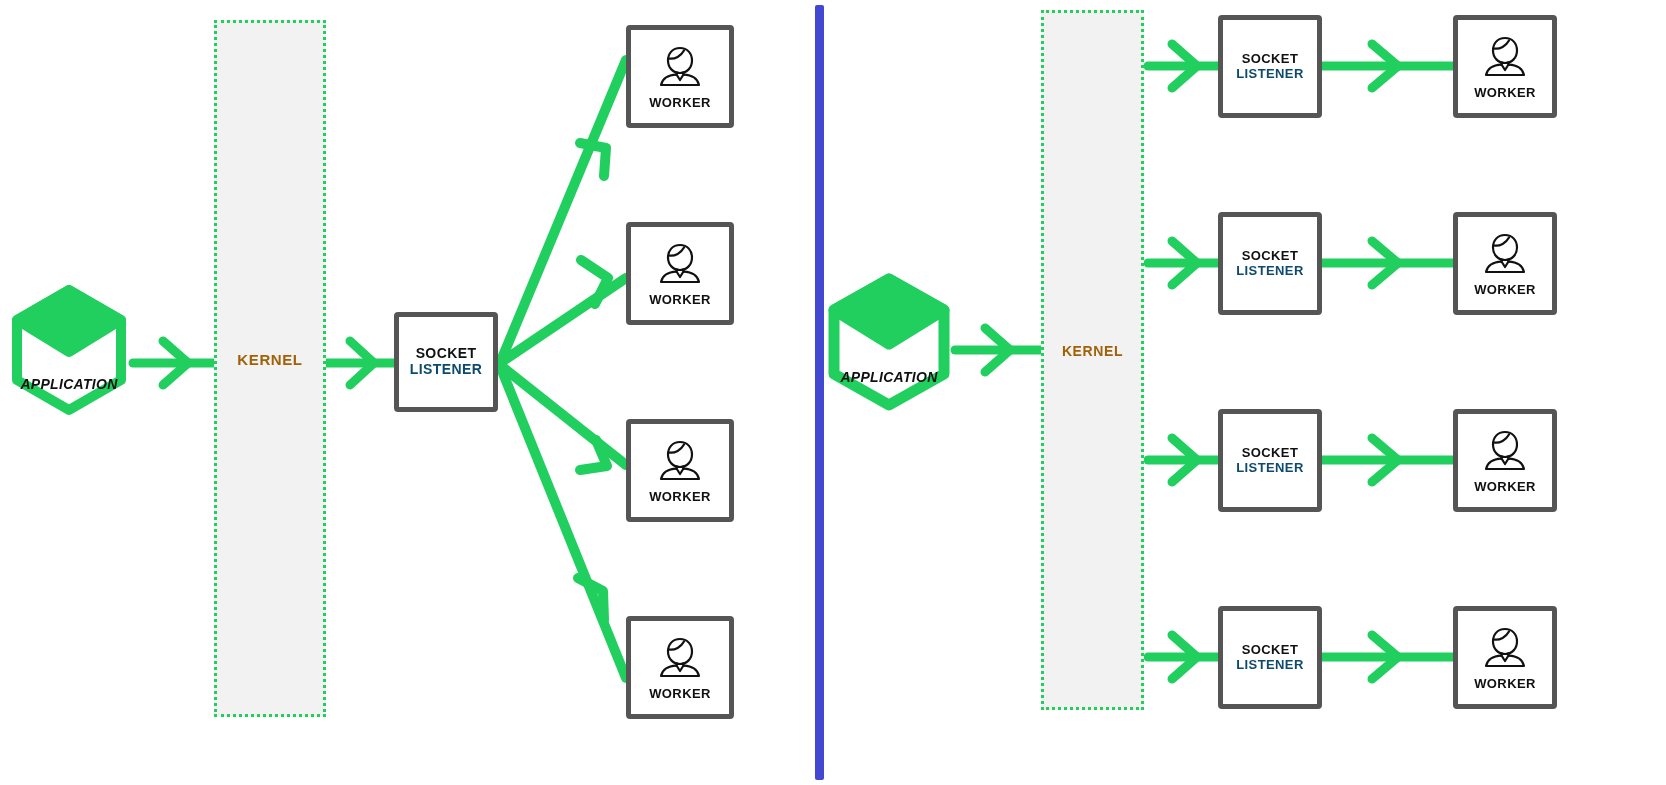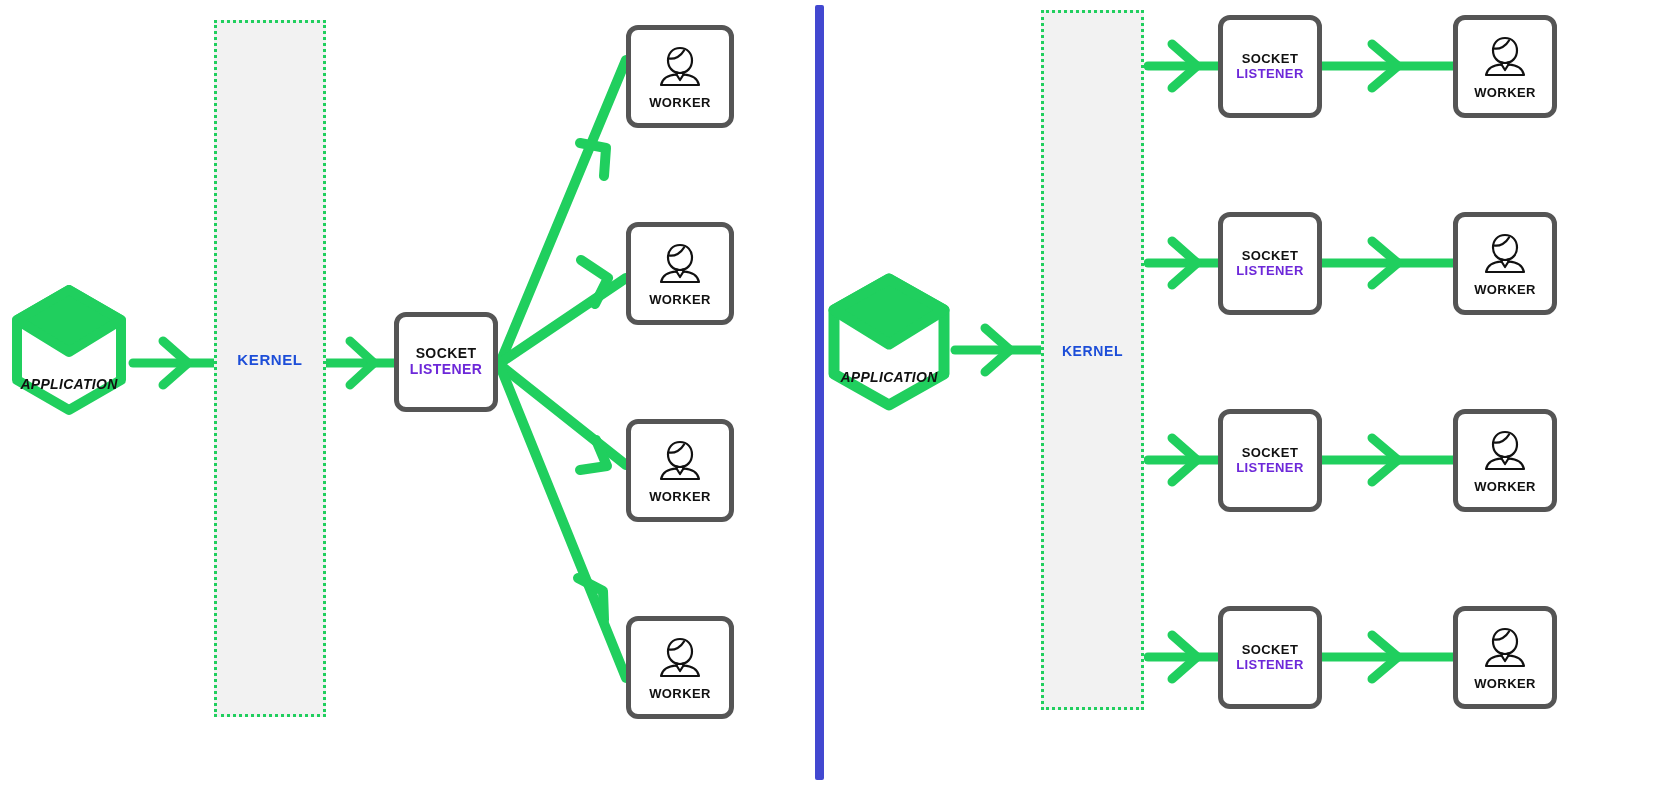--- a/index.html
+++ b/index.html
@@ -28,21 +28,21 @@
   
   .kernel-col {
     position: absolute;
     background: #f2f2f2;
     border: 3px dotted #20cf5e;
     box-sizing: border-box;
   }
   .kernel-label {
     position: absolute;
     font-weight: bold;
-    color: #1d4ed8;
+    color: #a16207;
     letter-spacing: 0.6px;
     text-align: center;
     white-space: nowrap;
   }
 
   
   .hex-wrap {
     position: absolute;
     font-style: italic;
   }
@@ -54,36 +54,36 @@
     color: #111111;
     letter-spacing: 0.3px;
     white-space: nowrap;
   }
 
   
   .node-box {
     position: absolute;
     background: #ffffff;
     border: 5px solid #555555;
-    border-radius: 12px;
+    border-radius: 4px;
     box-sizing: border-box;
     display: flex;
     flex-direction: column;
     align-items: center;
     justify-content: center;
   }
   .socket-box .line1 {
     font-weight: bold;
     color: #111111;
     letter-spacing: 0.4px;
     line-height: 1.12;
   }
   .socket-box .line2 {
     font-weight: bold;
-    color: #6d28d9;
+    color: #0c4a6e;
     letter-spacing: 0.4px;
     line-height: 1.12;
   }
   .worker-box .worker-label {
     font-weight: bold;
     color: #111111;
     letter-spacing: 0.4px;
   }
   .worker-icon {
     display: block;

